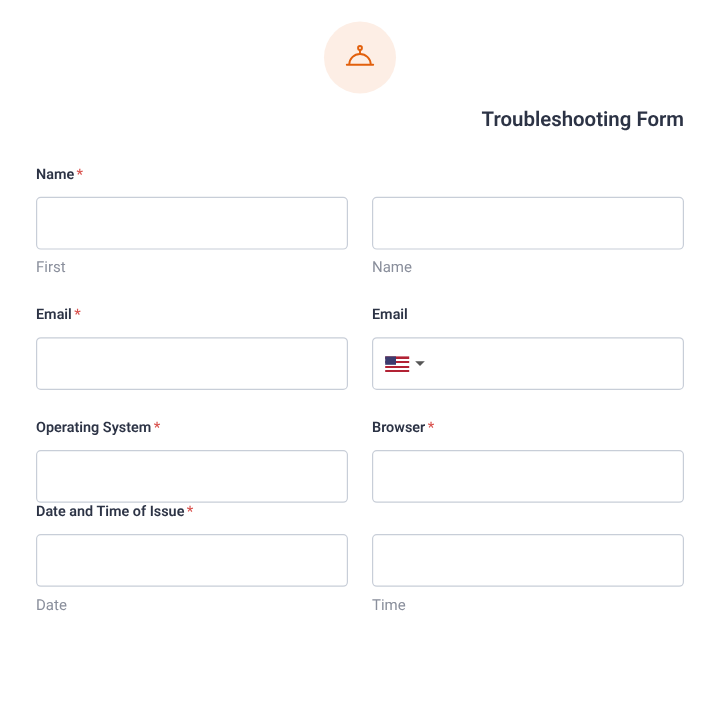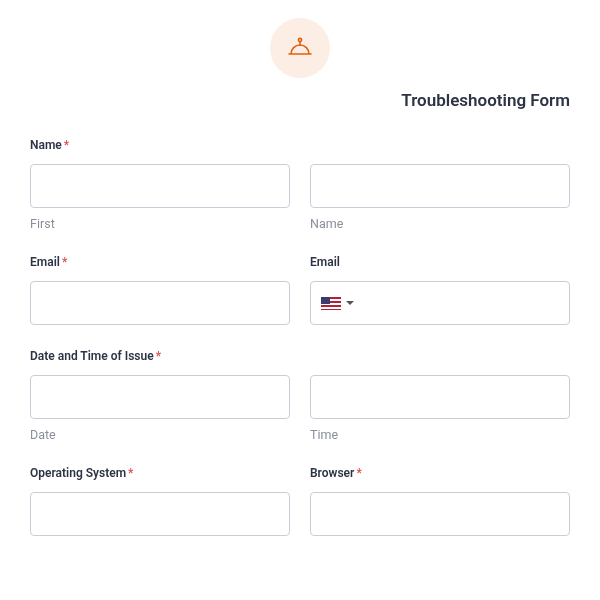--- a/index.html
+++ b/index.html
@@ -150,46 +150,46 @@
           <span>Email</span>
         </div>
         <div class="phone-input">
           <span class="flag"></span>
           <span class="caret"></span>
         </div>
       </div>
     </div>
   </div>
 
-  <div class="field-group">
-    <div class="label">
-      <span>Date and Time of Issue</span><span class="req">*</span>
-    </div>
-    <div class="row">
-      <div class="col">
-        <input class="input" style="">
-        <div class="sublabel">Date</div>
-      </div>
-      <div class="col">
-        <input class="input" style="">
-        <div class="sublabel">Time</div>
-      </div>
-    </div>
-  </div>
-
   <div class="field-group" style="margin-bottom:0">
     <div class="field-row-two">
       <div class="field-col">
         <div class="label">
           <span>Operating System</span><span class="req">*</span>
         </div>
         <input class="input" style="">
       </div>
       <div class="field-col">
         <div class="label">
           <span>Browser</span><span class="req">*</span>
         </div>
         <input class="input" style="">
       </div>
     </div>
   </div>
 
+  <div class="field-group">
+    <div class="label">
+      <span>Date and Time of Issue</span><span class="req">*</span>
+    </div>
+    <div class="row">
+      <div class="col">
+        <input class="input" style="">
+        <div class="sublabel">Date</div>
+      </div>
+      <div class="col">
+        <input class="input" style="">
+        <div class="sublabel">Time</div>
+      </div>
+    </div>
+  </div>
+
 </div>
 
 </body></html>

